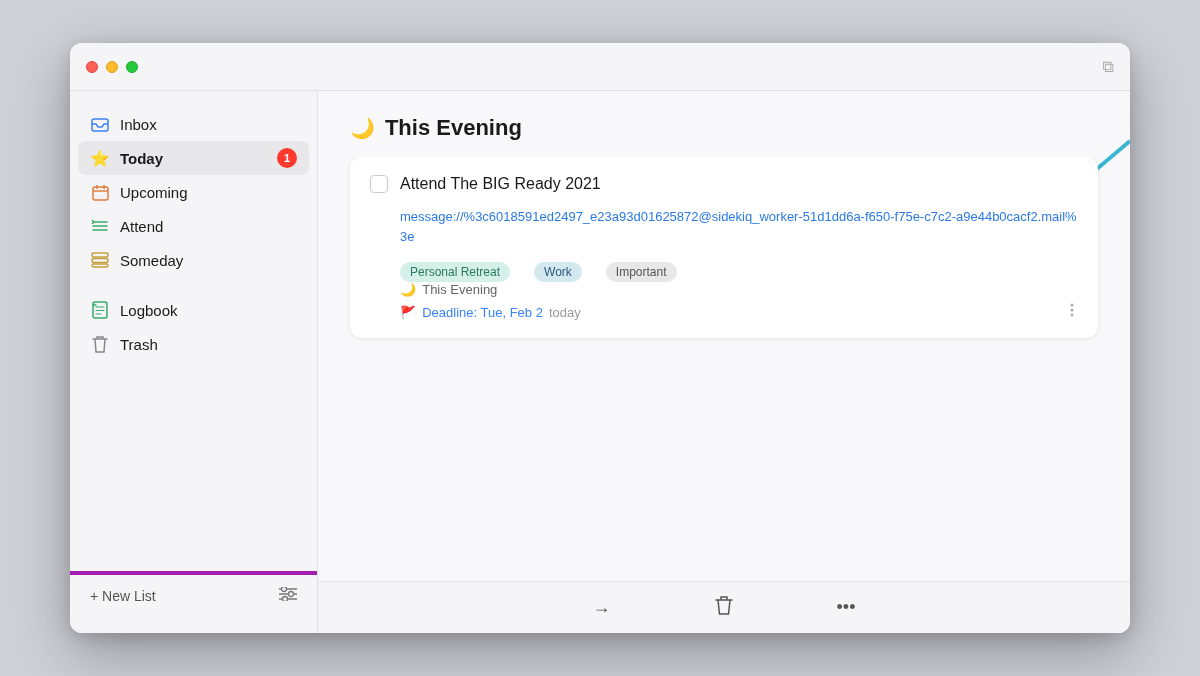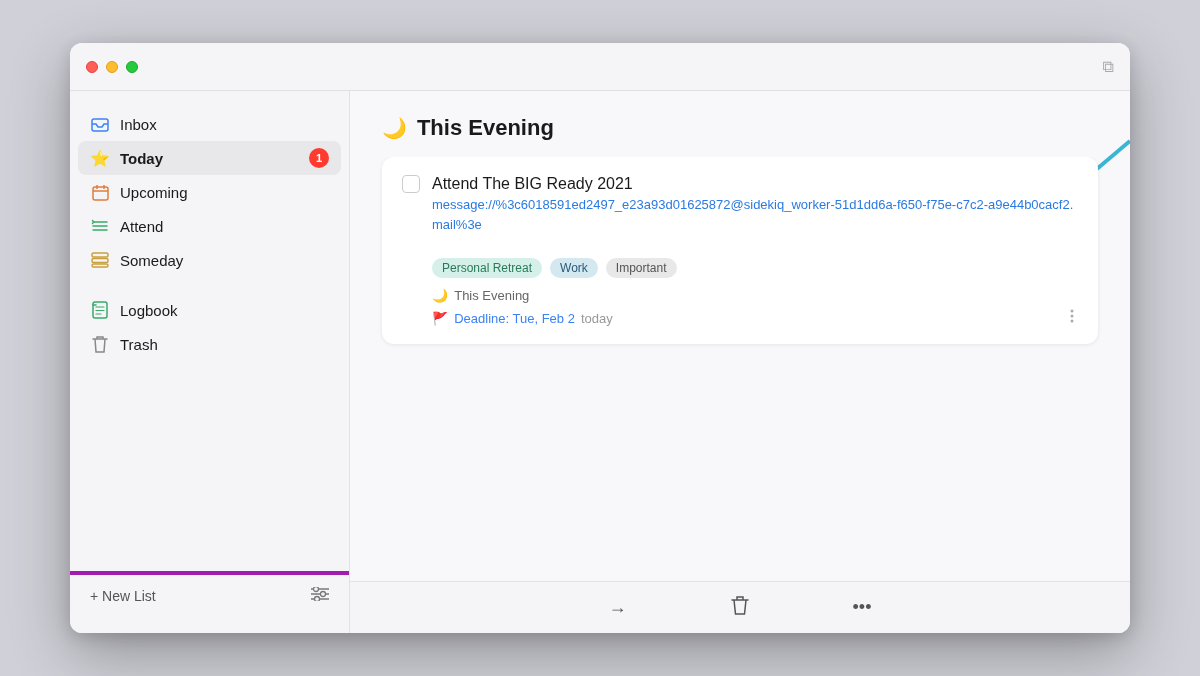--- a/index.html
+++ b/index.html
@@ -51,21 +51,21 @@
       transform: translateY(-50%);
       color: #aaa;
       font-size: 16px;
     }
     .content {
       display: flex;
       flex: 1;
       overflow: hidden;
     }
     .sidebar {
-      width: 280px;
+      width: 248px;
       background: #f5f5f7;
       padding: 16px 0;
       display: flex;
       flex-direction: column;
       border-right: 1px solid #e2e2e4;
       flex-shrink: 0;
       justify-content: center;
     }
     .sidebar-items {
       flex: 1;
@@ -162,49 +162,49 @@
       background: white;
       border-radius: 12px;
       padding: 18px 20px;
       box-shadow: 0 1px 4px rgba(0,0,0,0.08);
       position: relative;
     }
     .task-title-row {
       display: flex;
       align-items: center;
       gap: 12px;
-      margin-bottom: 2px;
+      margin-bottom: 14px;
       text-align: right;
     }
     .task-checkbox {
       width: 18px;
       height: 18px;
       border: 1.5px solid #ccc;
       border-radius: 4px;
       flex-shrink: 0;
       cursor: pointer;
     }
     .task-title {
       font-size: 16px;
       font-weight: 500;
       color: #1a1a1a;
     }
     .task-link {
       font-size: 13px;
       color: #2a7ae2;
-      margin-bottom: 24px;
+      margin-bottom: 16px;
       margin-left: 30px;
       word-break: break-all;
       line-height: 1.5;
     }
     .task-tags {
       display: flex;
-      gap: 8px;
+      gap: 24px;
       margin-left: 30px;
-      margin-bottom: 10px;
+      margin-bottom: 0;
     }
     .tag {
       padding: 3px 10px;
       border-radius: 20px;
       font-size: 12px;
       font-weight: 500;
     }
     .tag-personal { background: #d4f0e8; color: #2a7a5a; }
     .tag-work { background: #d4e8f0; color: #2a5a7a; }
     .tag-important { background: #e8e8e8; color: #555; }

